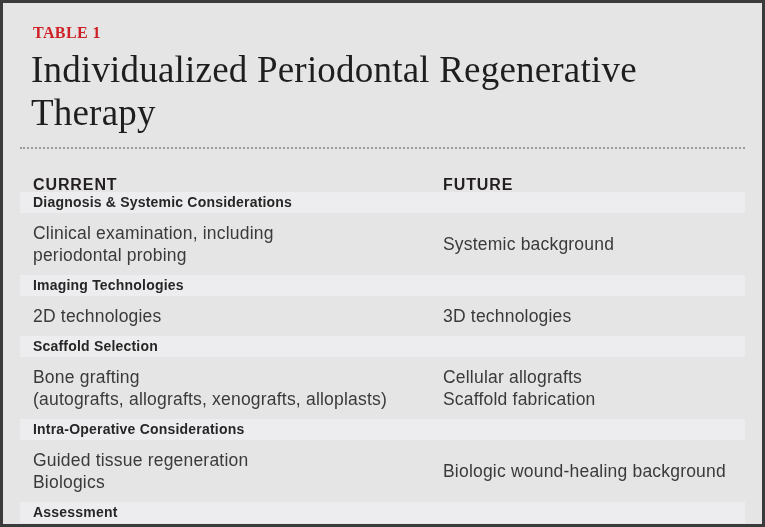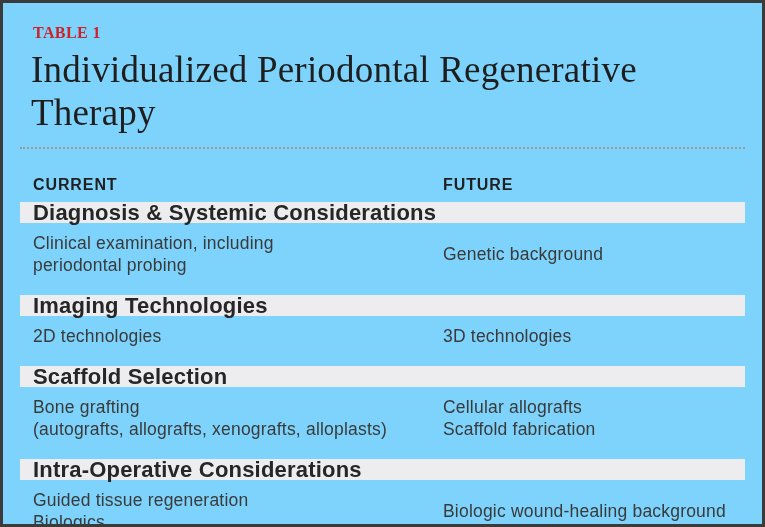--- a/index.html
+++ b/index.html
@@ -1,21 +1,21 @@
 <!DOCTYPE html>
 <html><head>
 <meta charset="utf-8">
 <style>
   html, body { margin: 0; padding: 0; background: #ffffff; }
   .frame {
     width: 765px;
     height: 527px;
     box-sizing: border-box;
     border: 3px solid #3b3b3b;
-    background: #7dd3fc;
+    background: #e5e5e5;
     font-family: "Liberation Sans", sans-serif;
     padding: 0 17px;
     overflow: hidden;
   }
   .eyebrow {
     margin: 21px 0 0 13px;
     font-family: "Liberation Serif", "DejaVu Serif", serif;
     font-weight: bold;
     font-size: 16px;
     letter-spacing: 0.4px;
@@ -45,25 +45,24 @@
     color: #231f20;
   }
   .cell-current {
     width: 410px;
     flex-shrink: 0;
     box-sizing: border-box;
     padding-right: 10px;
   }
   .cell-future { flex: 1; }
   .band {
-    margin-top: 10px;
     background: #ededef;
     padding-left: 13px;
     font-weight: bold;
-    font-size: 22px;
+    font-size: 14px;
     line-height: 21px;
     letter-spacing: 0.2px;
     color: #262626;
   }
   .row {
     display: flex;
     padding: 9px 0 9px 13px;
     font-size: 17.5px;
     line-height: 22px;
     letter-spacing: 0.2px;
@@ -86,21 +85,21 @@
   </div>
 
   <div class="section">
     <div class="band">Diagnosis &amp; Systemic Considerations</div>
     <div class="row">
       <div class="cell-current">
         <div>Clinical examination, including</div>
         <div>periodontal probing</div>
       </div>
       <div class="cell-future">
-        <div>Genetic background</div>
+        <div>Systemic background</div>
       </div>
     </div>
   </div>
 
   <div class="section">
     <div class="band">Imaging Technologies</div>
     <div class="row">
       <div class="cell-current">
         <div>2D technologies</div>
       </div>

